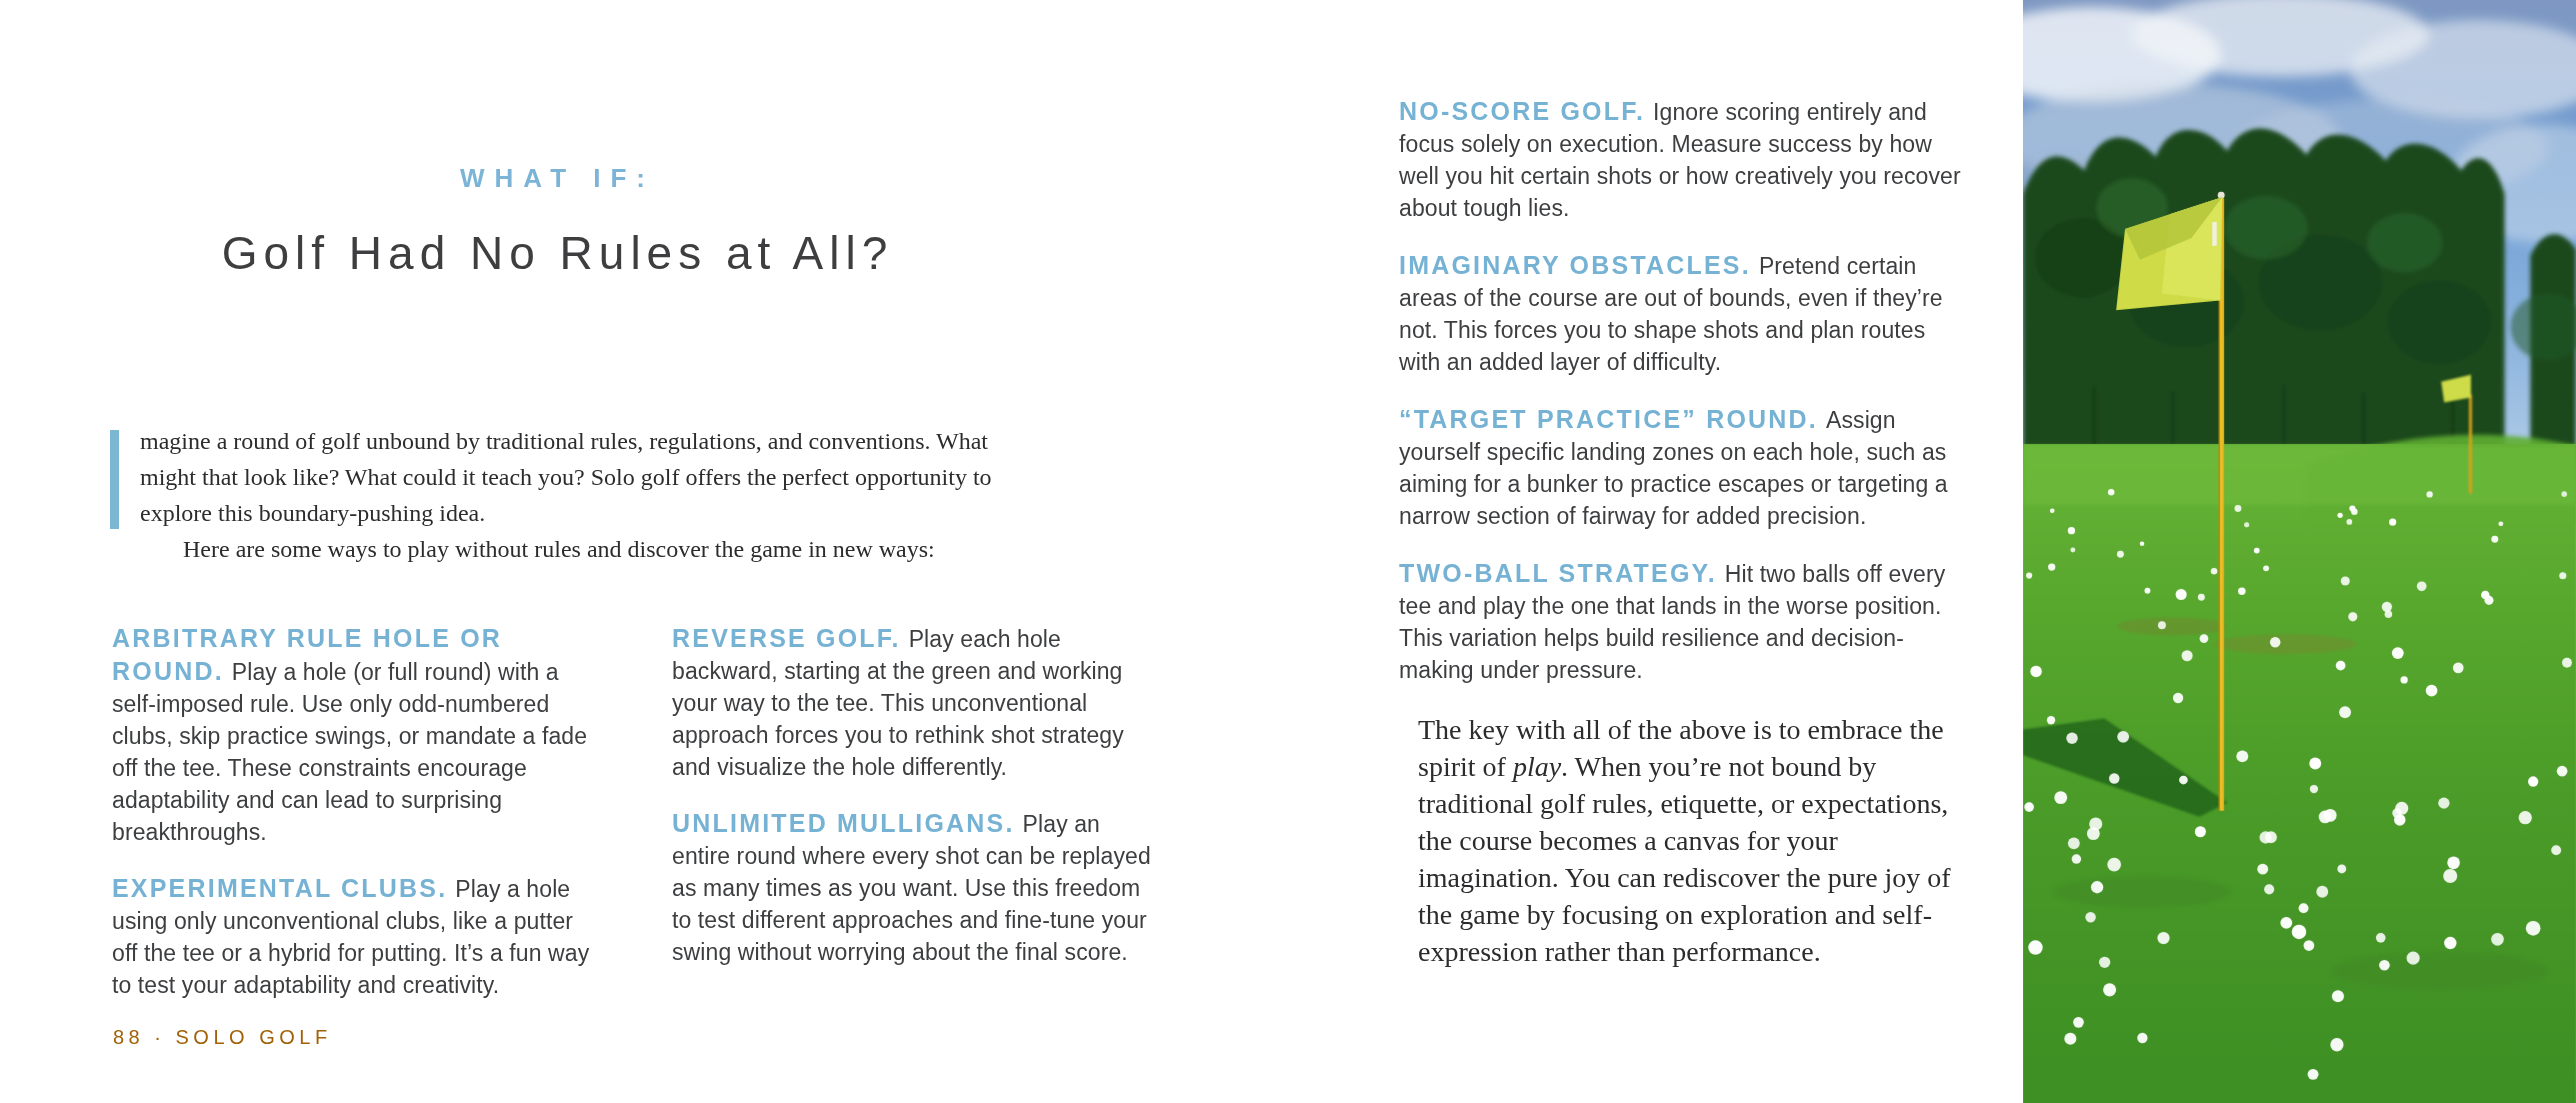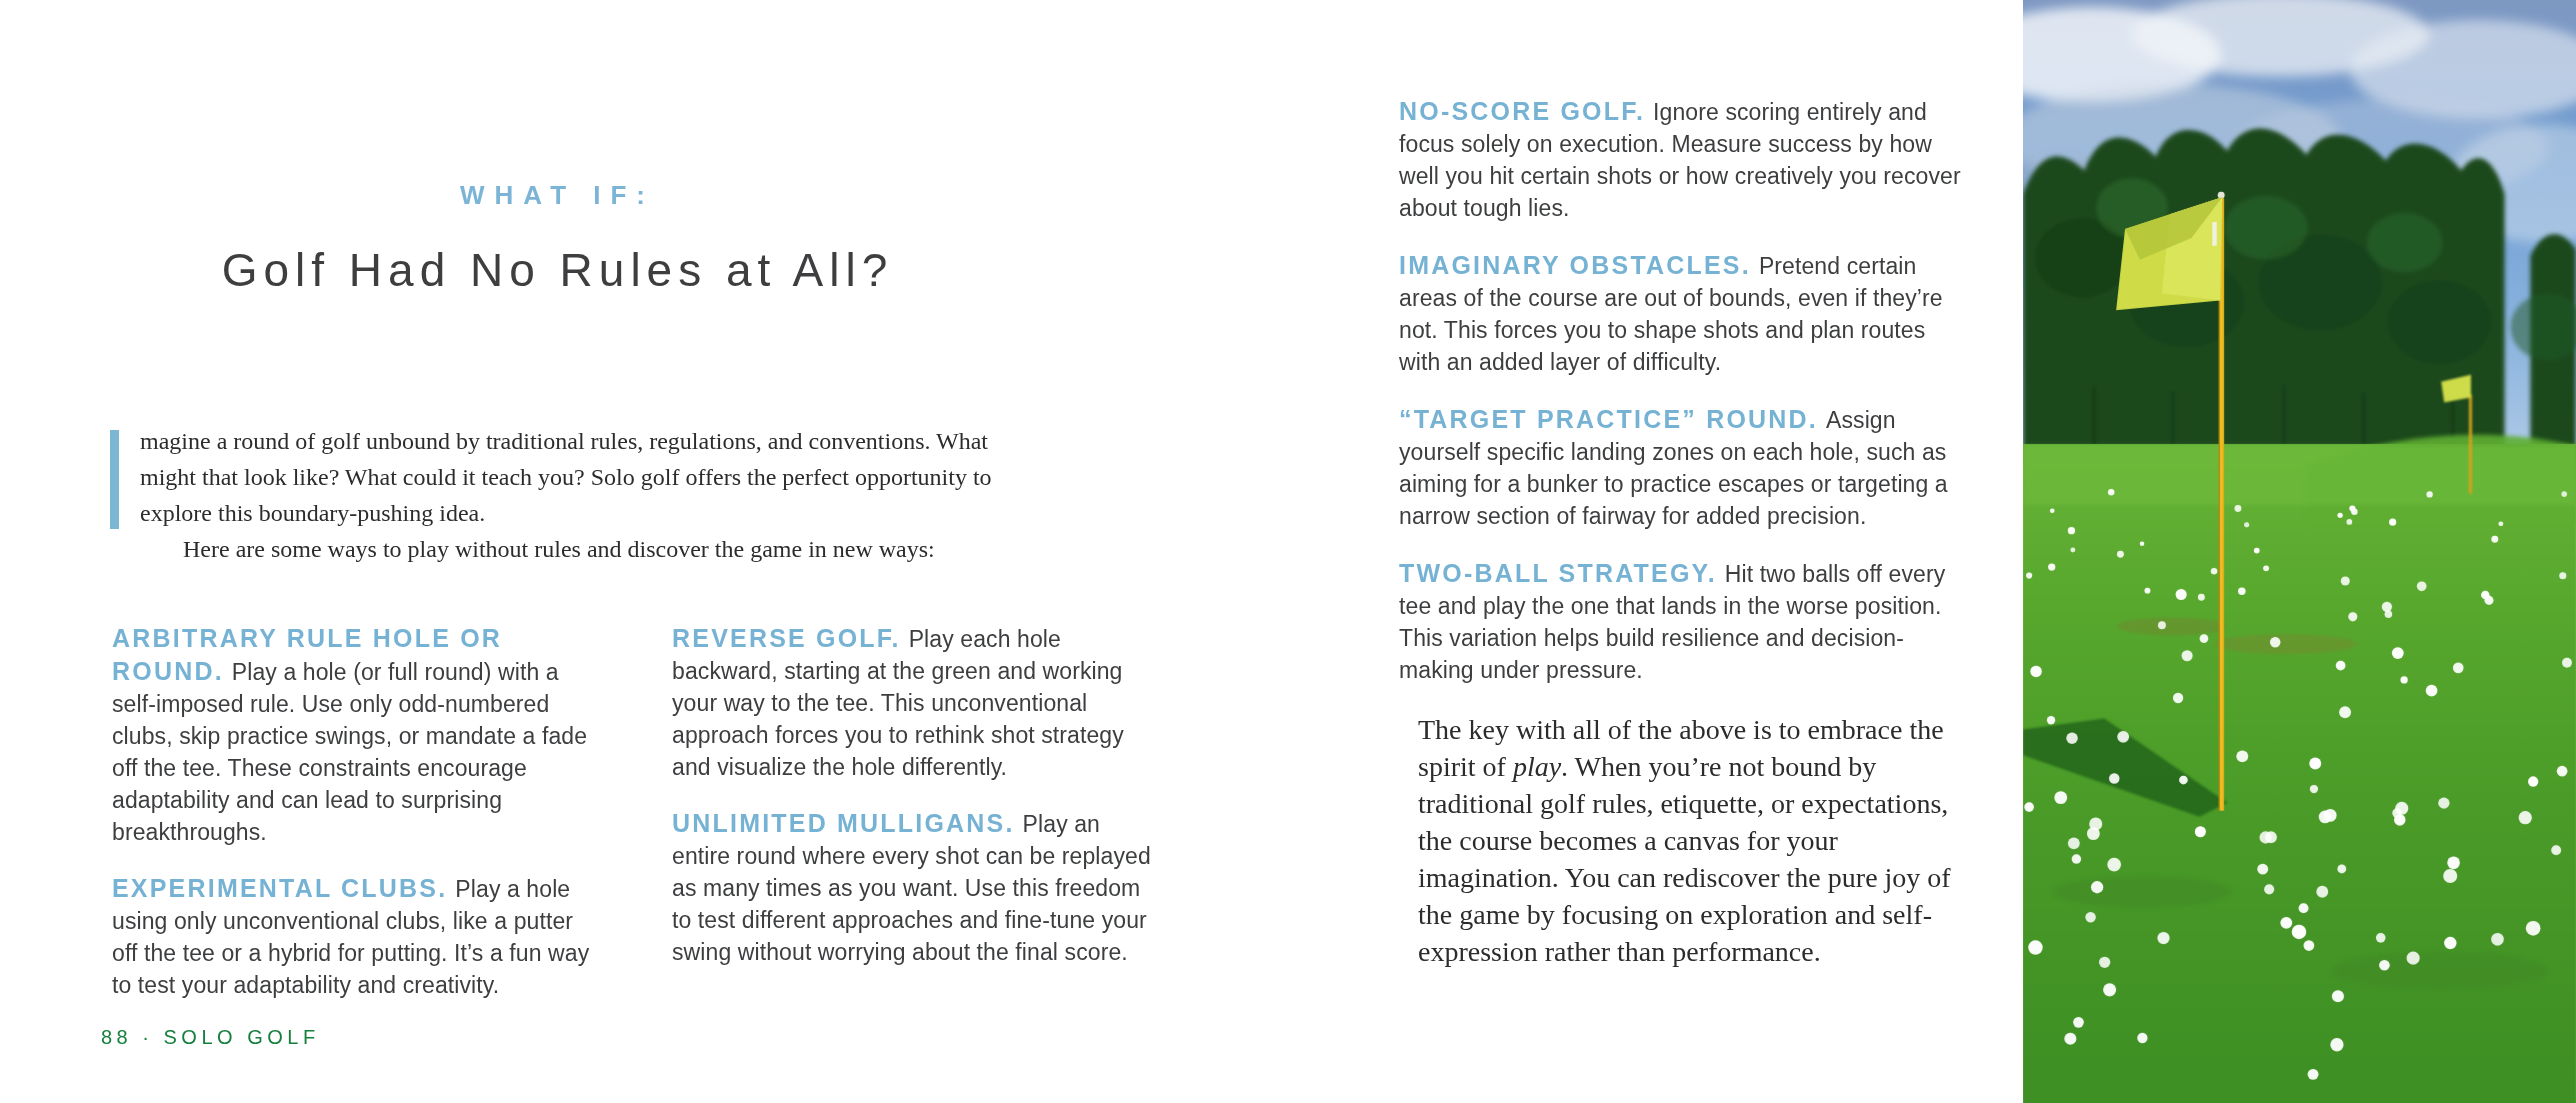--- a/index.html
+++ b/index.html
@@ -1,38 +1,38 @@
 <!DOCTYPE html>
 <html><head>
 <meta charset="utf-8">
 <style>
   html,body{margin:0;padding:0;background:#ffffff;}
   .spread{position:relative;width:2576px;height:1104px;background:#ffffff;overflow:hidden;
           font-family:"Liberation Sans",sans-serif;}
 
   
-  .heading-block{position:absolute;left:114px;top:180px;width:887px;text-align:center;}
+  .heading-block{position:absolute;left:114px;top:163px;width:887px;text-align:center;}
   .kicker{font-size:26px;font-weight:700;letter-spacing:10px;color:#7bb4d6;}
   .title{margin-top:32px;font-size:46px;font-weight:300;letter-spacing:6px;color:#3e3e40;}
 
   
   .intro{position:absolute;left:112px;top:423px;width:884px;
          font-family:"Liberation Serif",serif;font-size:24px;line-height:36px;color:#2c2c2e;}
   .intro .bar{position:absolute;left:-2px;top:7px;width:9px;height:99px;background:#7bb7d2;}
   .intro p{margin:0;padding-left:28px;}
   .intro p.second{text-indent:43px;}
 
   
   .cols{position:absolute;left:112px;top:622px;width:1048px;display:flex;gap:72px;}
   .col{width:501px;}
   .sec{margin:0 0 24px;font-size:23px;line-height:32px;color:#3d3e40;letter-spacing:0.1px;}
   .sh{font-weight:700;color:#76b2d4;letter-spacing:2.2px;font-size:25px;margin-right:8px;}
 
   
-  .footer{position:absolute;left:101px;top:1026px;font-size:20px;letter-spacing:4.5px;color:#15803d;}
+  .footer{position:absolute;left:113px;top:1026px;font-size:20px;letter-spacing:4.5px;color:#a16207;}
 
   
   .rightcol{position:absolute;left:1399px;top:95px;width:563px;}
   .rightcol .sec{margin-bottom:25px;}
   .closing{margin-top:12px;font-family:"Liberation Serif",serif;font-size:28px;line-height:37px;color:#2c2c2e;margin-left:19px;}
   .closing .em{font-style:italic;}
 
   
   .photo{position:absolute;left:2023px;top:0;width:553px;height:1104px;overflow:hidden;}
   .photo svg{display:block;}

